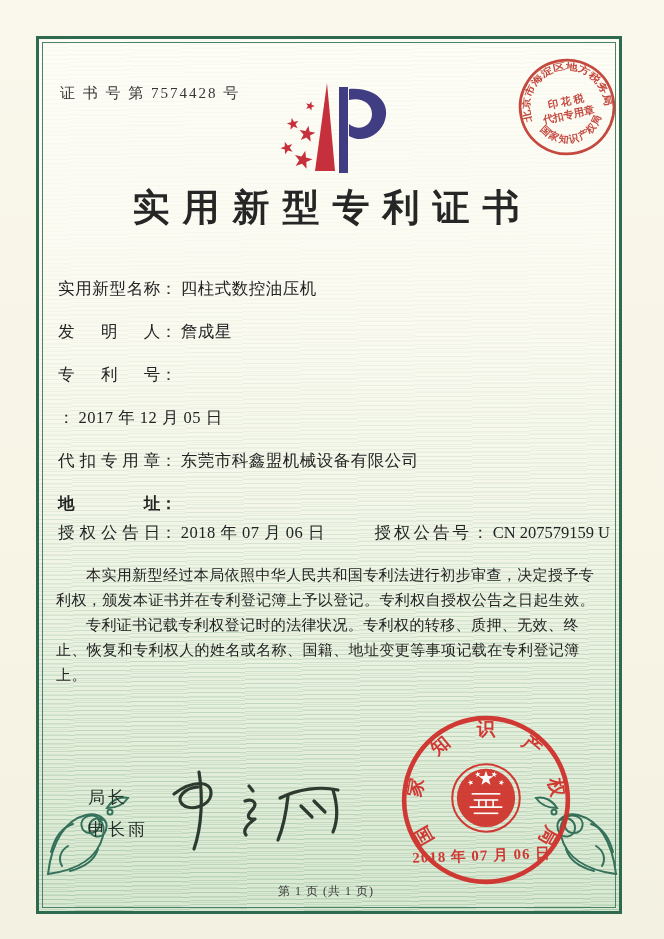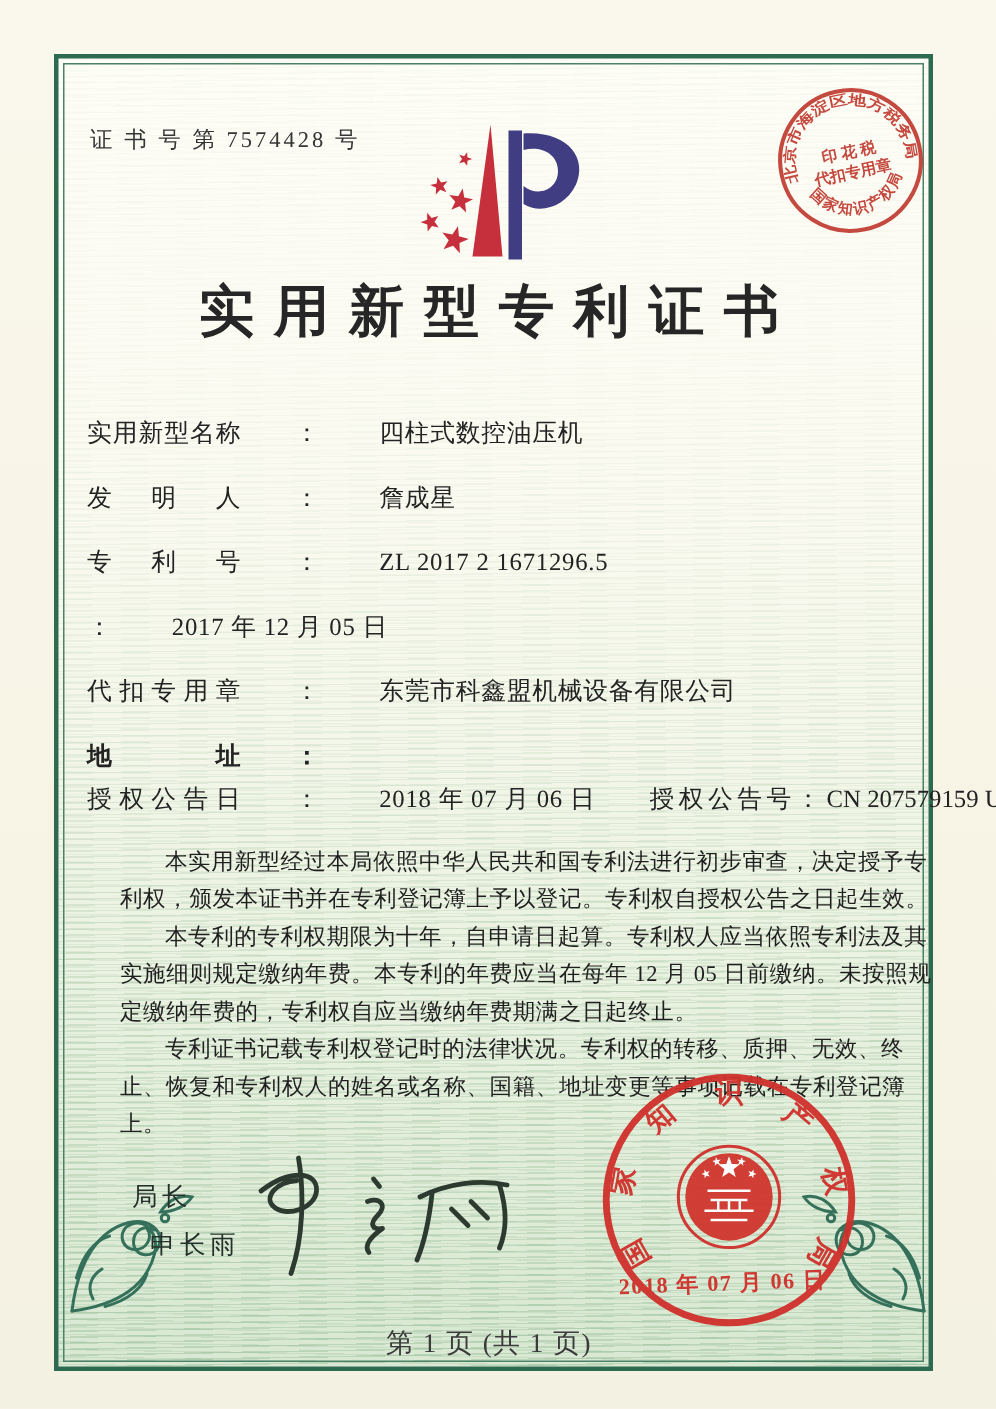--- a/index.html
+++ b/index.html
@@ -48,47 +48,47 @@
     transform:rotate(-12deg);opacity:.92;
   }
   .title{
     position:absolute;left:36px;top:183px;width:580px;z-index:4;
     text-align:center;font-size:37px;font-weight:bold;color:#262626;
     letter-spacing:13px;text-indent:13px;
   }
 
   
   .fields{position:absolute;left:58px;top:276px;width:552px;z-index:4;font-size:16.5px;color:#232323;}
-  .frow{display:flex;align-items:flex-end;margin-bottom:17px;line-height:26px;gap:36px;}
+  .frow{display:flex;align-items:flex-end;margin-bottom:17px;line-height:26px;}
   .frow.addr{margin-bottom:4px;line-height:25px;font-weight:bold;}
   .flabel{
     display:inline-block;width:6.2em;flex:0 0 auto;
     text-align:justify;text-align-last:justify;-moz-text-align-last:justify;
   }
   .fcolon{flex:0 0 auto;margin-right:4px;}
   .fvalue{flex:1 1 auto;letter-spacing:.5px;}
   .grant-right{margin-left:auto;white-space:nowrap;}
   .grant-right .glabel{letter-spacing:3px;}
 
   
   .paras{position:absolute;left:56px;top:563px;width:552px;z-index:4;
-    font-size:15px;line-height:25px;color:#1f1f1f;letter-spacing:.4px;margin-left:24px;}
+    font-size:15px;line-height:25px;color:#1f1f1f;letter-spacing:.4px;}
   .paras p{margin:0;text-indent:2em;}
 
   
   .sig-title{position:absolute;left:88px;top:786px;z-index:4;font-size:17px;letter-spacing:3px;color:#24302a;}
-  .sig-name{position:absolute;left:100px;top:818px;z-index:4;font-size:17px;letter-spacing:3px;color:#24302a;}
+  .sig-name{position:absolute;left:88px;top:818px;z-index:4;font-size:17px;letter-spacing:3px;color:#24302a;}
   .sig-hand{position:absolute;left:152px;top:756px;z-index:4;}
 
   
   .gov-seal{position:absolute;left:398px;top:712px;z-index:5;opacity:.94;}
 
   
   .footer{position:absolute;left:36px;top:883px;width:580px;z-index:4;
-    text-align:center;font-size:18px;color:#3a3a3a;letter-spacing:1px;}
+    text-align:center;font-size:12px;color:#3a3a3a;letter-spacing:1px;}
 
   .stamp-text{font-family:"Liberation Serif","DejaVu Serif",serif;}
 </style>
 </head>
 <body>
 
 <div class="page">
 
   <div class="frame-bg"></div>
   <div class="frame"></div>
@@ -163,21 +163,20 @@
       <span class="fvalue">四柱式数控油压机</span>
     </div>
     <div class="frow">
       <span class="flabel">发明人</span>
         <span class="fcolon">：</span>
       <span class="fvalue">詹成星</span>
     </div>
     <div class="frow">
       <span class="flabel">专利号</span>
         <span class="fcolon">：</span>
-      <span class="fvalue">ZL 2017 2 1671296.5</span>
     </div>
     <div class="frow">
         <span class="fcolon">：</span>
       <span class="fvalue">2017 年 12 月 05 日</span>
     </div>
     <div class="frow">
       <span class="flabel">代扣专用章</span>
         <span class="fcolon">：</span>
       <span class="fvalue">东莞市科鑫盟机械设备有限公司</span>
     </div>
@@ -191,21 +190,20 @@
       <span class="fvalue" style="flex:0 0 auto;">2018 年 07 月 06 日</span>
       <span class="grant-right">
         <span class="glabel">授权公告号</span><span>：</span>
         <span>CN 207579159 U</span>
       </span>
     </div>
   </div>
 
   <div class="paras">
     <p>本实用新型经过本局依照中华人民共和国专利法进行初步审查，决定授予专利权，颁发本证书并在专利登记簿上予以登记。专利权自授权公告之日起生效。</p>
-    <p>本专利的专利权期限为十年，自申请日起算。专利权人应当依照专利法及其实施细则规定缴纳年费。本专利的年费应当在每年 12 月 05 日前缴纳。未按照规定缴纳年费的，专利权自应当缴纳年费期满之日起终止。</p>
     <p>专利证书记载专利权登记时的法律状况。专利权的转移、质押、无效、终止、恢复和专利权人的姓名或名称、国籍、地址变更等事项记载在专利登记簿上。</p>
   </div>
 
   <div class="sig-title">局长</div>
   <div class="sig-name">申长雨</div>
   <svg class="sig-hand" width="200" height="100" viewBox="0 0 200 100">
     <g fill="none" stroke="#2c3a30" stroke-width="3.2" stroke-linecap="round" stroke-linejoin="round">
       <path d="M22 38 C40 24 60 24 59 38 C58 50 38 56 30 48 C24 42 32 32 46 31"></path>
       <path d="M47 16 C51 40 50 70 42 93"></path>
       <path d="M97 30 l4 5"></path>

